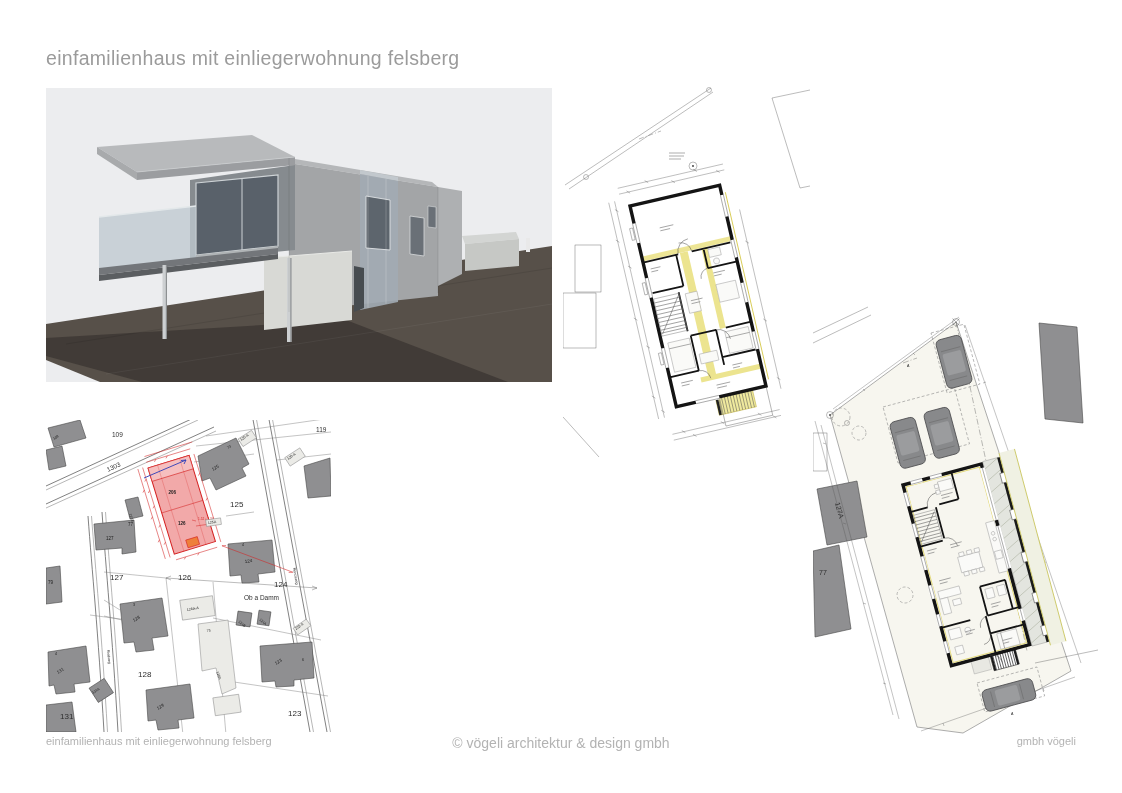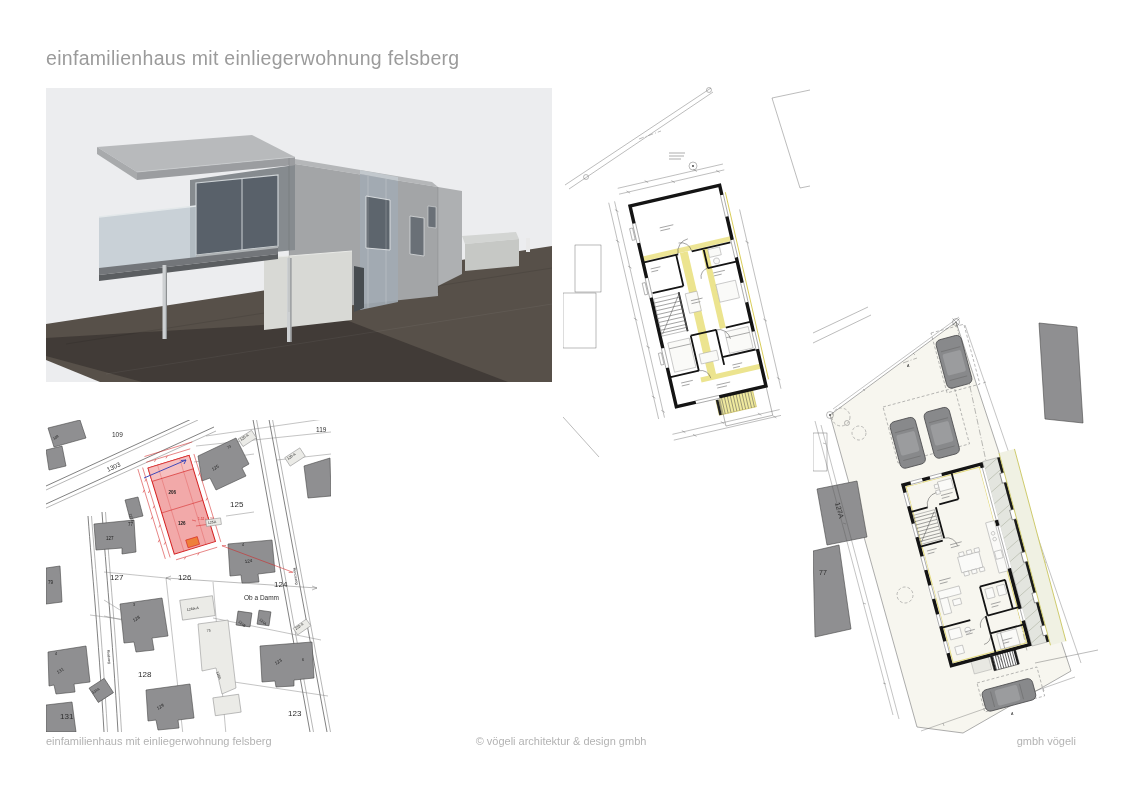--- a/index.html
+++ b/index.html
@@ -2,21 +2,21 @@
 <html><head>
 <meta charset="utf-8">
 <style>
   html,body{margin:0;padding:0;background:#fff;}
   .sheet{position:relative;width:1122px;height:793px;background:#ffffff;overflow:hidden;
          font-family:"Liberation Sans",sans-serif;border-radius:15px;}
   .title{position:absolute;left:46px;top:47px;font-size:19.5px;font-weight:400;
          color:#9b9b9b;letter-spacing:.3px;}
   .footer-left{position:absolute;left:46px;top:735px;font-size:11px;color:#b3b3b3;}
   .footer-center{position:absolute;left:0;top:735px;width:1122px;text-align:center;
-         font-size:11px;color:#b3b3b3;}
+         font-size:14px;color:#b3b3b3;}
   .footer-right{position:absolute;right:46px;top:735px;font-size:11px;color:#b3b3b3;}
   svg{position:absolute;display:block;}
   #render3d{left:46px;top:88px;}
   #sitemap{left:46px;top:420px;}
   #planupper{left:563px;top:85px;}
   #planlower{left:813px;top:303px;}
   
   .st  {stroke:#4a4a4a;stroke-width:.7;fill:none;}
   .st2 {stroke:#6e6e6e;stroke-width:.5;fill:none;}
   .pb  {stroke:#7a7a7a;stroke-width:.45;fill:none;}

